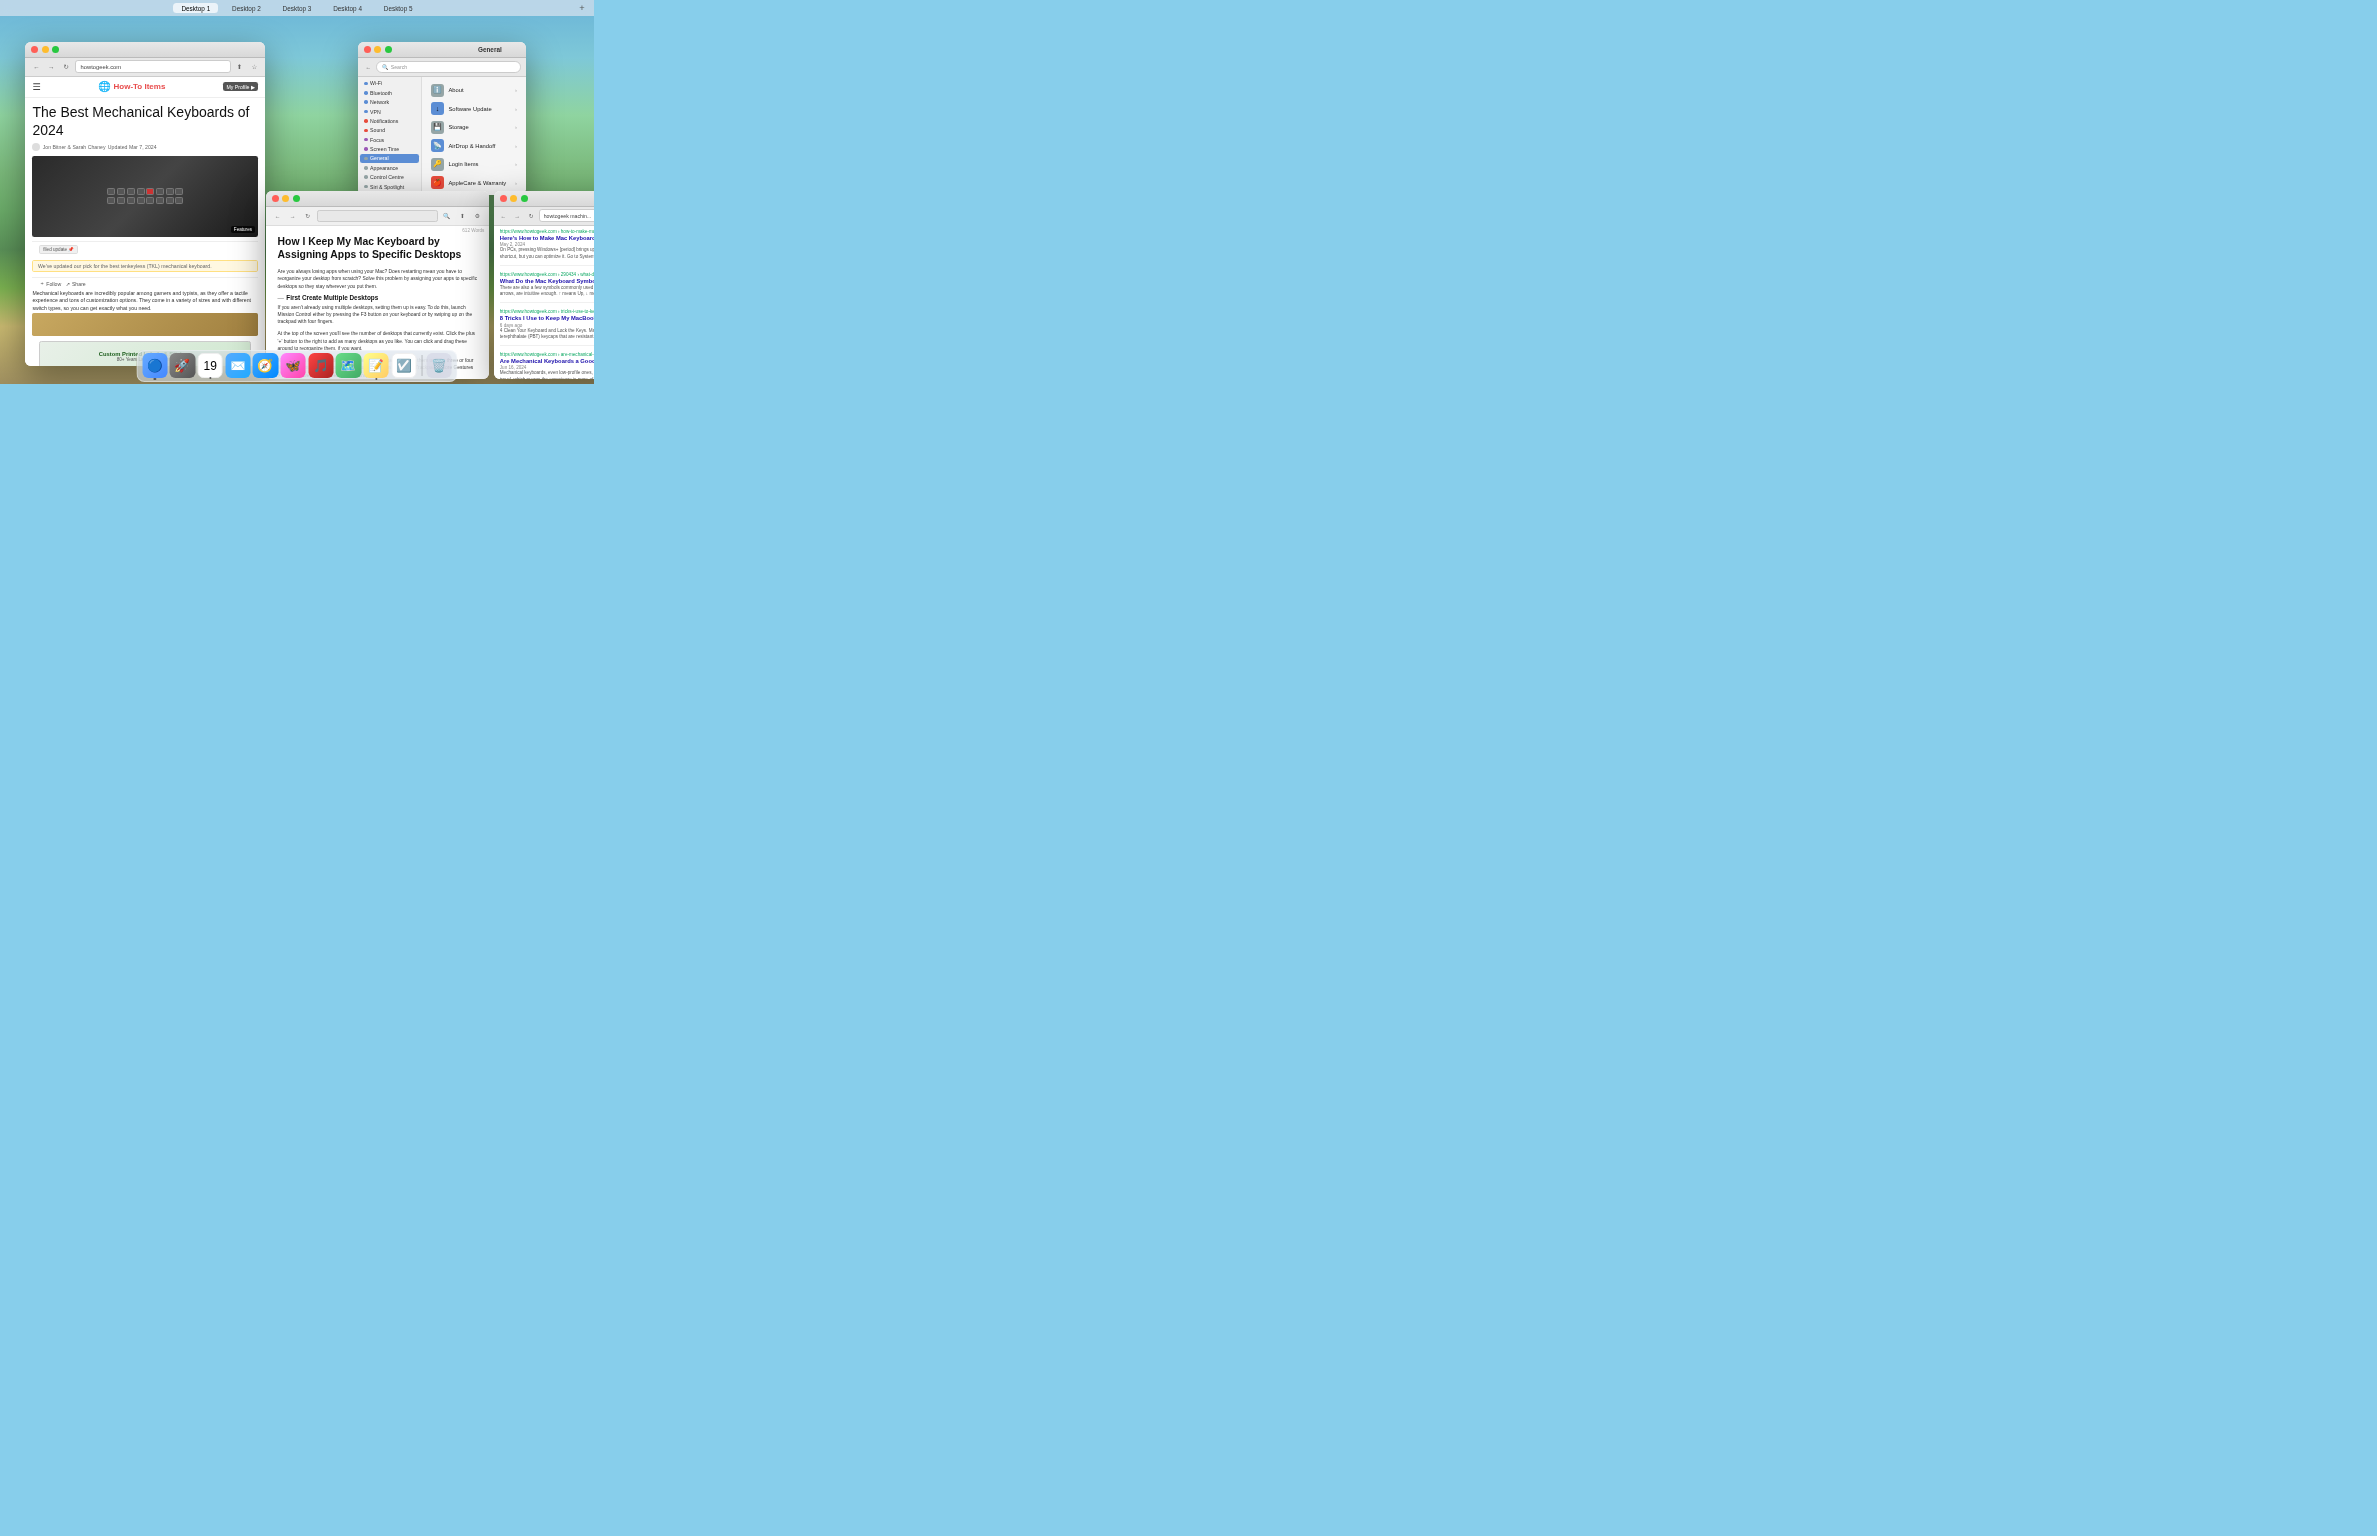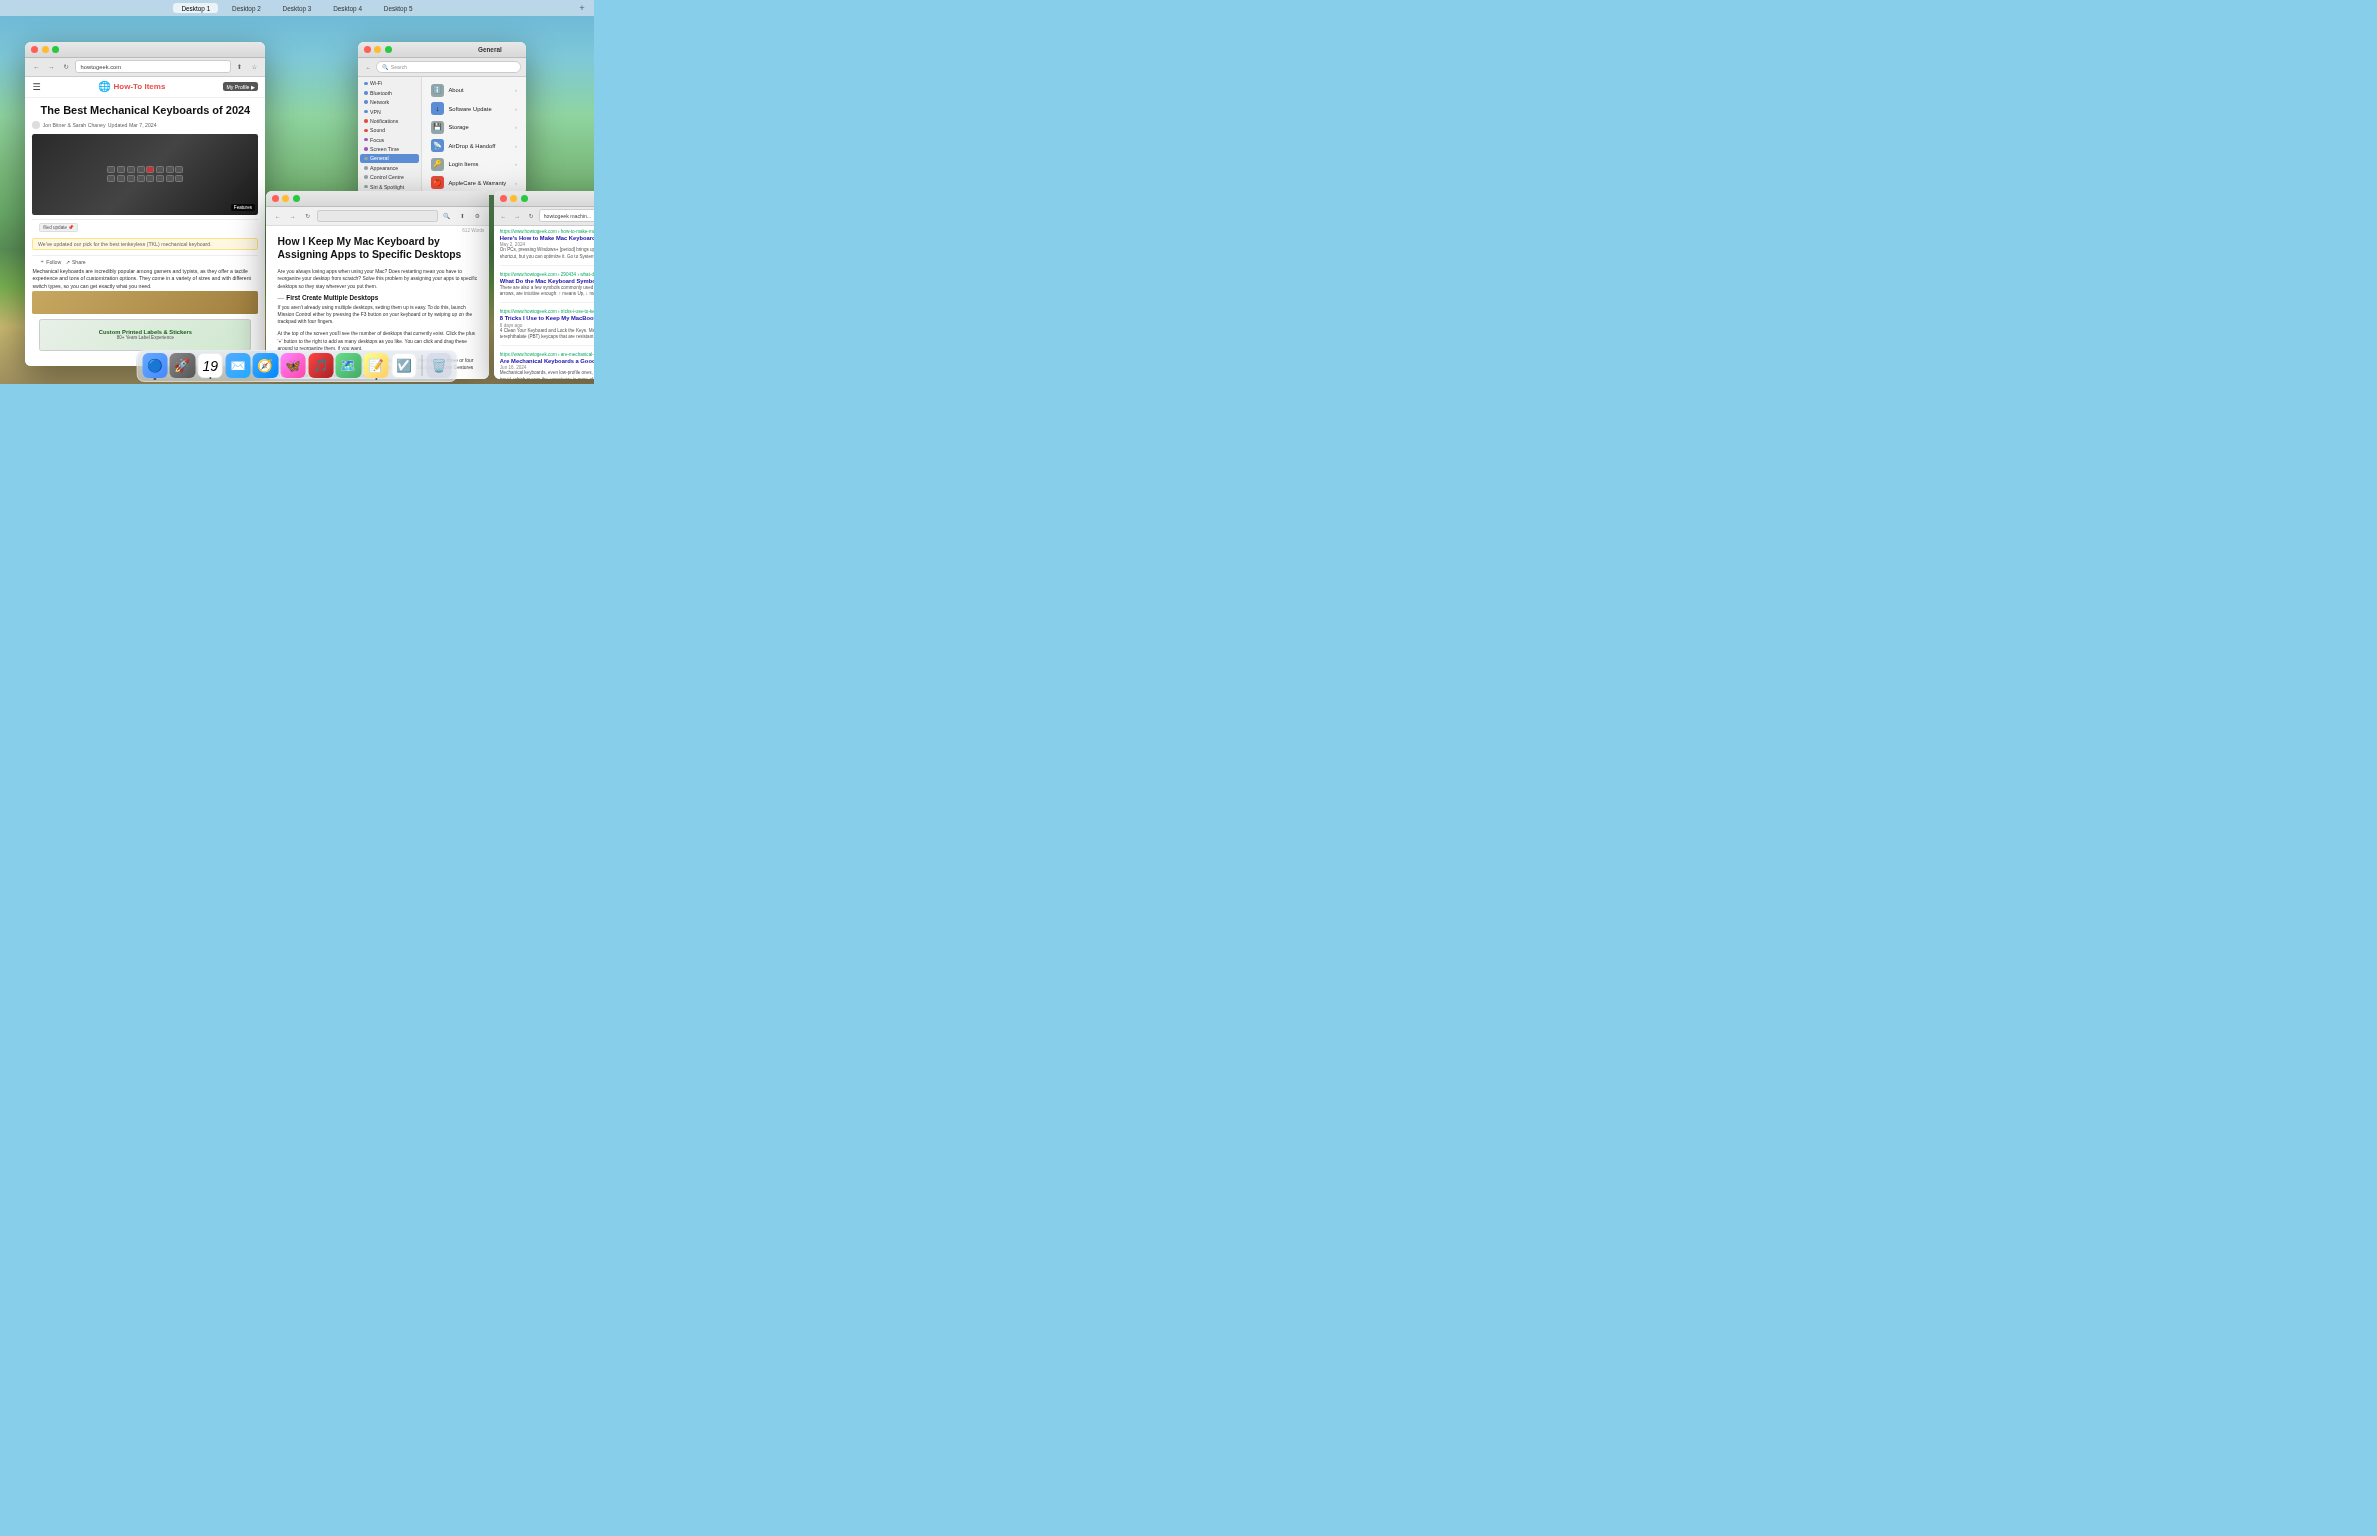--- a/index.html
+++ b/index.html
@@ -201,26 +201,25 @@
       background: #555;
       color: white;
       border-radius: 2.3px;
       padding: 1.2px 3.5px;
       cursor: pointer;
     }
     .htg-article {
       padding: 5.8px 7px;
     }
     .htg-article-title {
-      font-size: 11px;
-      font-weight: 700;
+      font-size: 14px;
+      font-weight: 400;
       color: #111;
       line-height: 1.3;
       margin-bottom: 3.5px;
-      text-align: center;
     }
     .htg-author {
       font-size: 5.2px;
       color: #666;
       margin-bottom: 4.6px;
       display: flex;
       align-items: center;
       gap: 2.3px;
     }
     .htg-author-avatar {
@@ -868,21 +867,21 @@
 
 <div class="dock">
   <div class="dock-icon" style="background:linear-gradient(135deg,#6af,#48f);">
     <span>🔵</span>
     <div class="dot"></div>
   </div>
   <div class="dock-icon" style="background:linear-gradient(135deg,#888,#555);">
     <span>🚀</span>
   </div>
   <div class="dock-icon" style="background:white;border:0.6px solid #eee;">
-    <span style="font-size:14px;font-style:italic;">19</span>
+    <span style="font-size:12px;">19</span>
     <div class="dot"></div>
   </div>
   <div class="dock-icon" style="background:linear-gradient(135deg,#5af,#2af);">
     <span>✉️</span>
   </div>
   <div class="dock-icon" style="background:linear-gradient(135deg,#4af,#08f);">
     <span>🧭</span>
   </div>
   <div class="dock-icon" style="background:linear-gradient(135deg,#f8f,#f4a);">
     <span>🦋</span>

